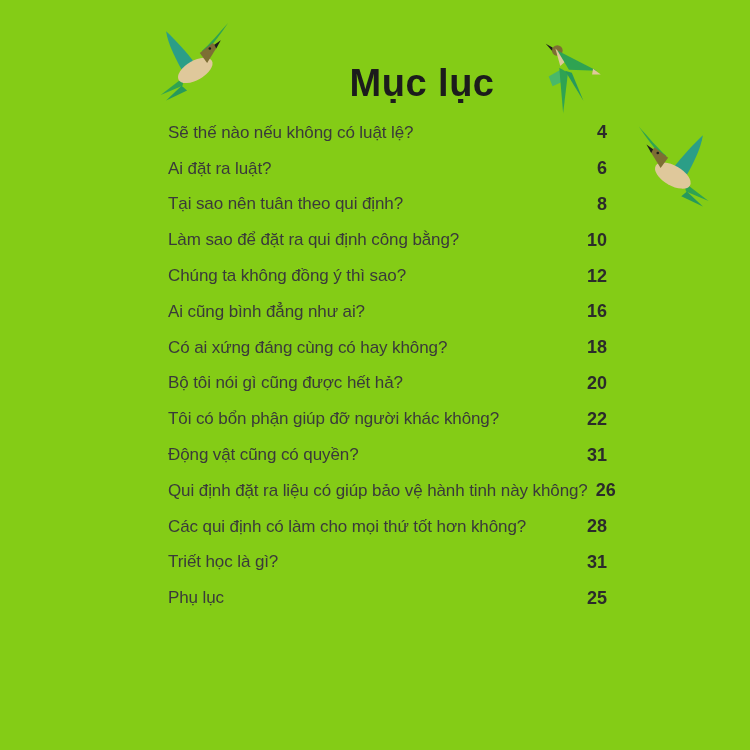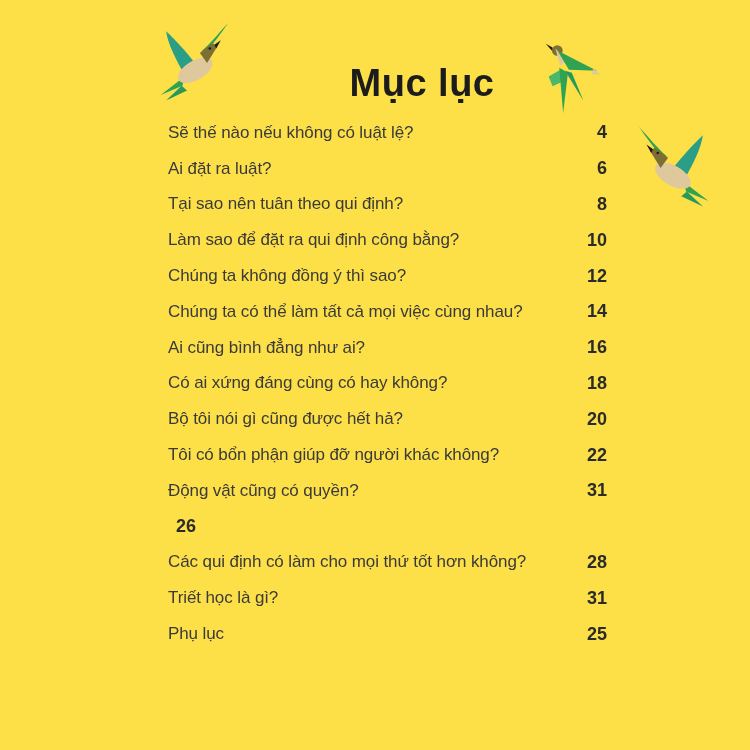--- a/index.html
+++ b/index.html
@@ -4,21 +4,21 @@
 <style>
   html, body {
     margin: 0;
     padding: 0;
     background: #ffffff;
   }
   .page {
     position: relative;
     width: 750px;
     height: 750px;
-    background: #fde047;
+    background: #84cc16;
     overflow: hidden;
     font-family: "Liberation Sans", sans-serif;
   }
   .title {
     position: absolute;
     top: 62px;
     left: 422px;
     transform: translateX(-50%);
     margin: 0;
     font-size: 38px;
@@ -113,44 +113,41 @@
       </div>
       <div class="toc-row">
         <span class="toc-label">Làm sao để đặt ra qui định công bằng?</span>
         <span class="toc-page">10</span>
       </div>
       <div class="toc-row">
         <span class="toc-label">Chúng ta không đồng ý thì sao?</span>
         <span class="toc-page">12</span>
       </div>
       <div class="toc-row">
-        <span class="toc-label">Chúng ta có thể làm tất cả mọi việc cùng nhau?</span>
-        <span class="toc-page">14</span>
-      </div>
-      <div class="toc-row">
         <span class="toc-label">Ai cũng bình đẳng như ai?</span>
         <span class="toc-page">16</span>
       </div>
       <div class="toc-row">
         <span class="toc-label">Có ai xứng đáng cùng có hay không?</span>
         <span class="toc-page">18</span>
       </div>
       <div class="toc-row">
         <span class="toc-label">Bộ tôi nói gì cũng được hết hả?</span>
         <span class="toc-page">20</span>
       </div>
       <div class="toc-row">
         <span class="toc-label">Tôi có bổn phận giúp đỡ người khác không?</span>
         <span class="toc-page">22</span>
       </div>
       <div class="toc-row">
         <span class="toc-label">Động vật cũng có quyền?</span>
         <span class="toc-page">31</span>
       </div>
       <div class="toc-row">
+        <span class="toc-label">Qui định đặt ra liệu có giúp bảo vệ hành tinh này không?</span>
         <span class="toc-page">26</span>
       </div>
       <div class="toc-row">
         <span class="toc-label">Các qui định có làm cho mọi thứ tốt hơn không?</span>
         <span class="toc-page">28</span>
       </div>
       <div class="toc-row">
         <span class="toc-label">Triết học là gì?</span>
         <span class="toc-page">31</span>
       </div>

